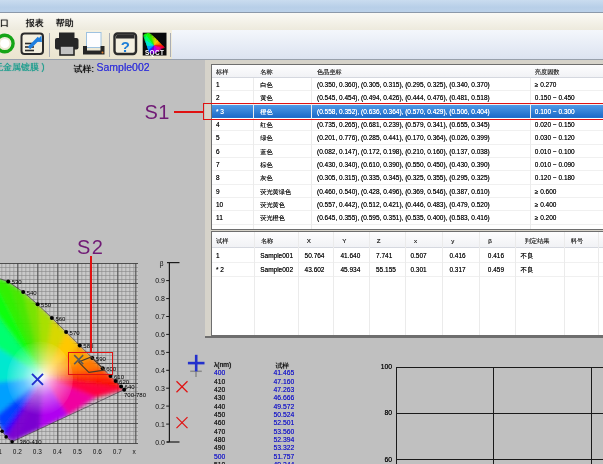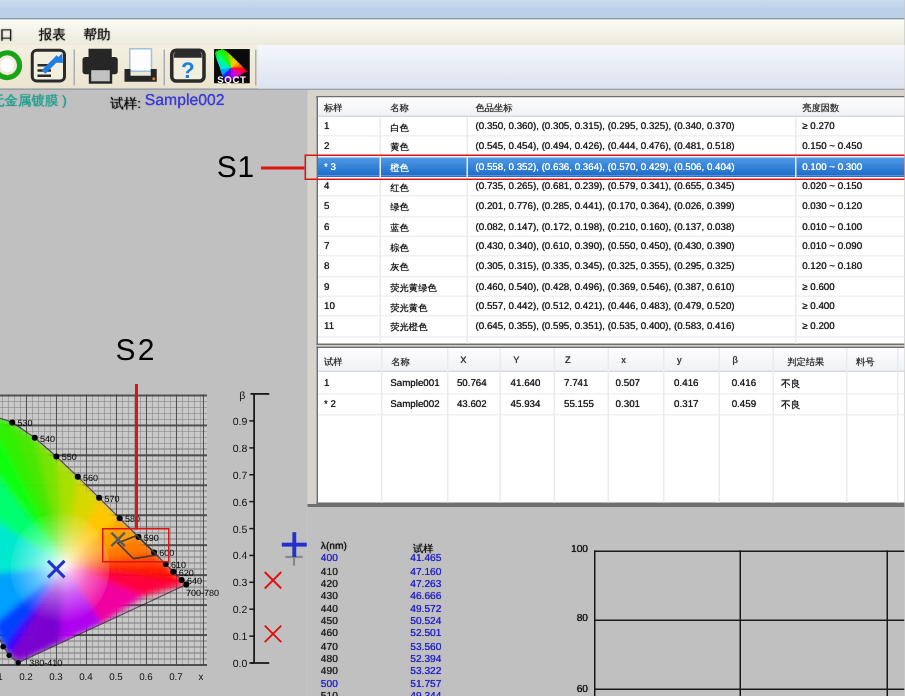--- a/index.html
+++ b/index.html
@@ -48,21 +48,21 @@
 
 #bp { left:205px; top:336.3px; width:398px; height:127.7px; background:#c0c0c0; border-top:2.5px solid #6e6e6e; }
 #bp .hdr { position:absolute; font-size:6.8px; color:#111; text-shadow:0 0 0.7px; }
 .lr { position:absolute; left:0; width:398px; font-size:6.8px; text-shadow:0 0 0.5px; }
 .lr span { position:absolute; left:8.9px; }
 .lr .lv { left:68.5px; color:#2424c8; }
 .chl { position:absolute; background:#1a1a1a; }
 .cll { position:absolute; font-size:6.8px; color:#111; text-align:right; width:14px; text-shadow:0 0 0.5px; }
 
 
-.red { color:#000000; font-size:20px; letter-spacing:0.5px; }
+.red { color:#701a75; font-size:20px; letter-spacing:0.5px; }
 #s1box { left:202.5px; top:102.5px; width:401px; height:17.3px; border:1.6px solid #e01212; }
 #s1line { left:174.4px; top:111px; width:28.5px; height:1.6px; background:#e01212; }
 #s2line { left:90.2px; top:255.8px; width:1.6px; height:96.8px; background:#e01212; }
 #s2box { left:67.8px; top:352.4px; width:45.6px; height:22.8px; border:1.6px solid #e01212; }
 
 svg text { font-family:"Liberation Sans",sans-serif; }
 .wt { font-size:6px; fill:#000; }
 .xl { font-size:6.5px; fill:#111; }
 .bl { font-size:7px; fill:#111; }
 .axl { stroke:#1a1a1a; stroke-width:1.2; }
@@ -493,15 +493,15 @@
     <line x1="187.9" y1="363.1" x2="204.5" y2="363.1" stroke="#2330cc" stroke-width="2.6"></line>
     <line x1="196.2" y1="354.8" x2="196.2" y2="371.4" stroke="#2330cc" stroke-width="2.6"></line>
     <line x1="176.5" y1="381.3" x2="187.5" y2="392.3" stroke="#e01212" stroke-width="1.3"></line>
     <line x1="176.5" y1="392.3" x2="187.5" y2="381.3" stroke="#e01212" stroke-width="1.3"></line>
     <line x1="176.5" y1="417.1" x2="187.5" y2="428.1" stroke="#e01212" stroke-width="1.3"></line>
     <line x1="176.5" y1="428.1" x2="187.5" y2="417.1" stroke="#e01212" stroke-width="1.3"></line>
 </svg>
 <div class="abs red" id="s1t" style="left:144.5px;top:100.5px;z-index:60">S1</div>
 <div class="abs" id="s1line" style="z-index:60"></div>
 <div class="abs" id="s1box" style="z-index:60"></div>
-<div class="abs red" id="s2t" style="left:77px;top:223px;z-index:60;letter-spacing:1.5px">S2</div>
+<div class="abs red" id="s2t" style="left:77px;top:236px;z-index:60;letter-spacing:1.5px">S2</div>
 <div class="abs" id="s2line" style="z-index:60"></div>
 <div class="abs" id="s2box" style="z-index:60"></div>
 
 </body></html>

